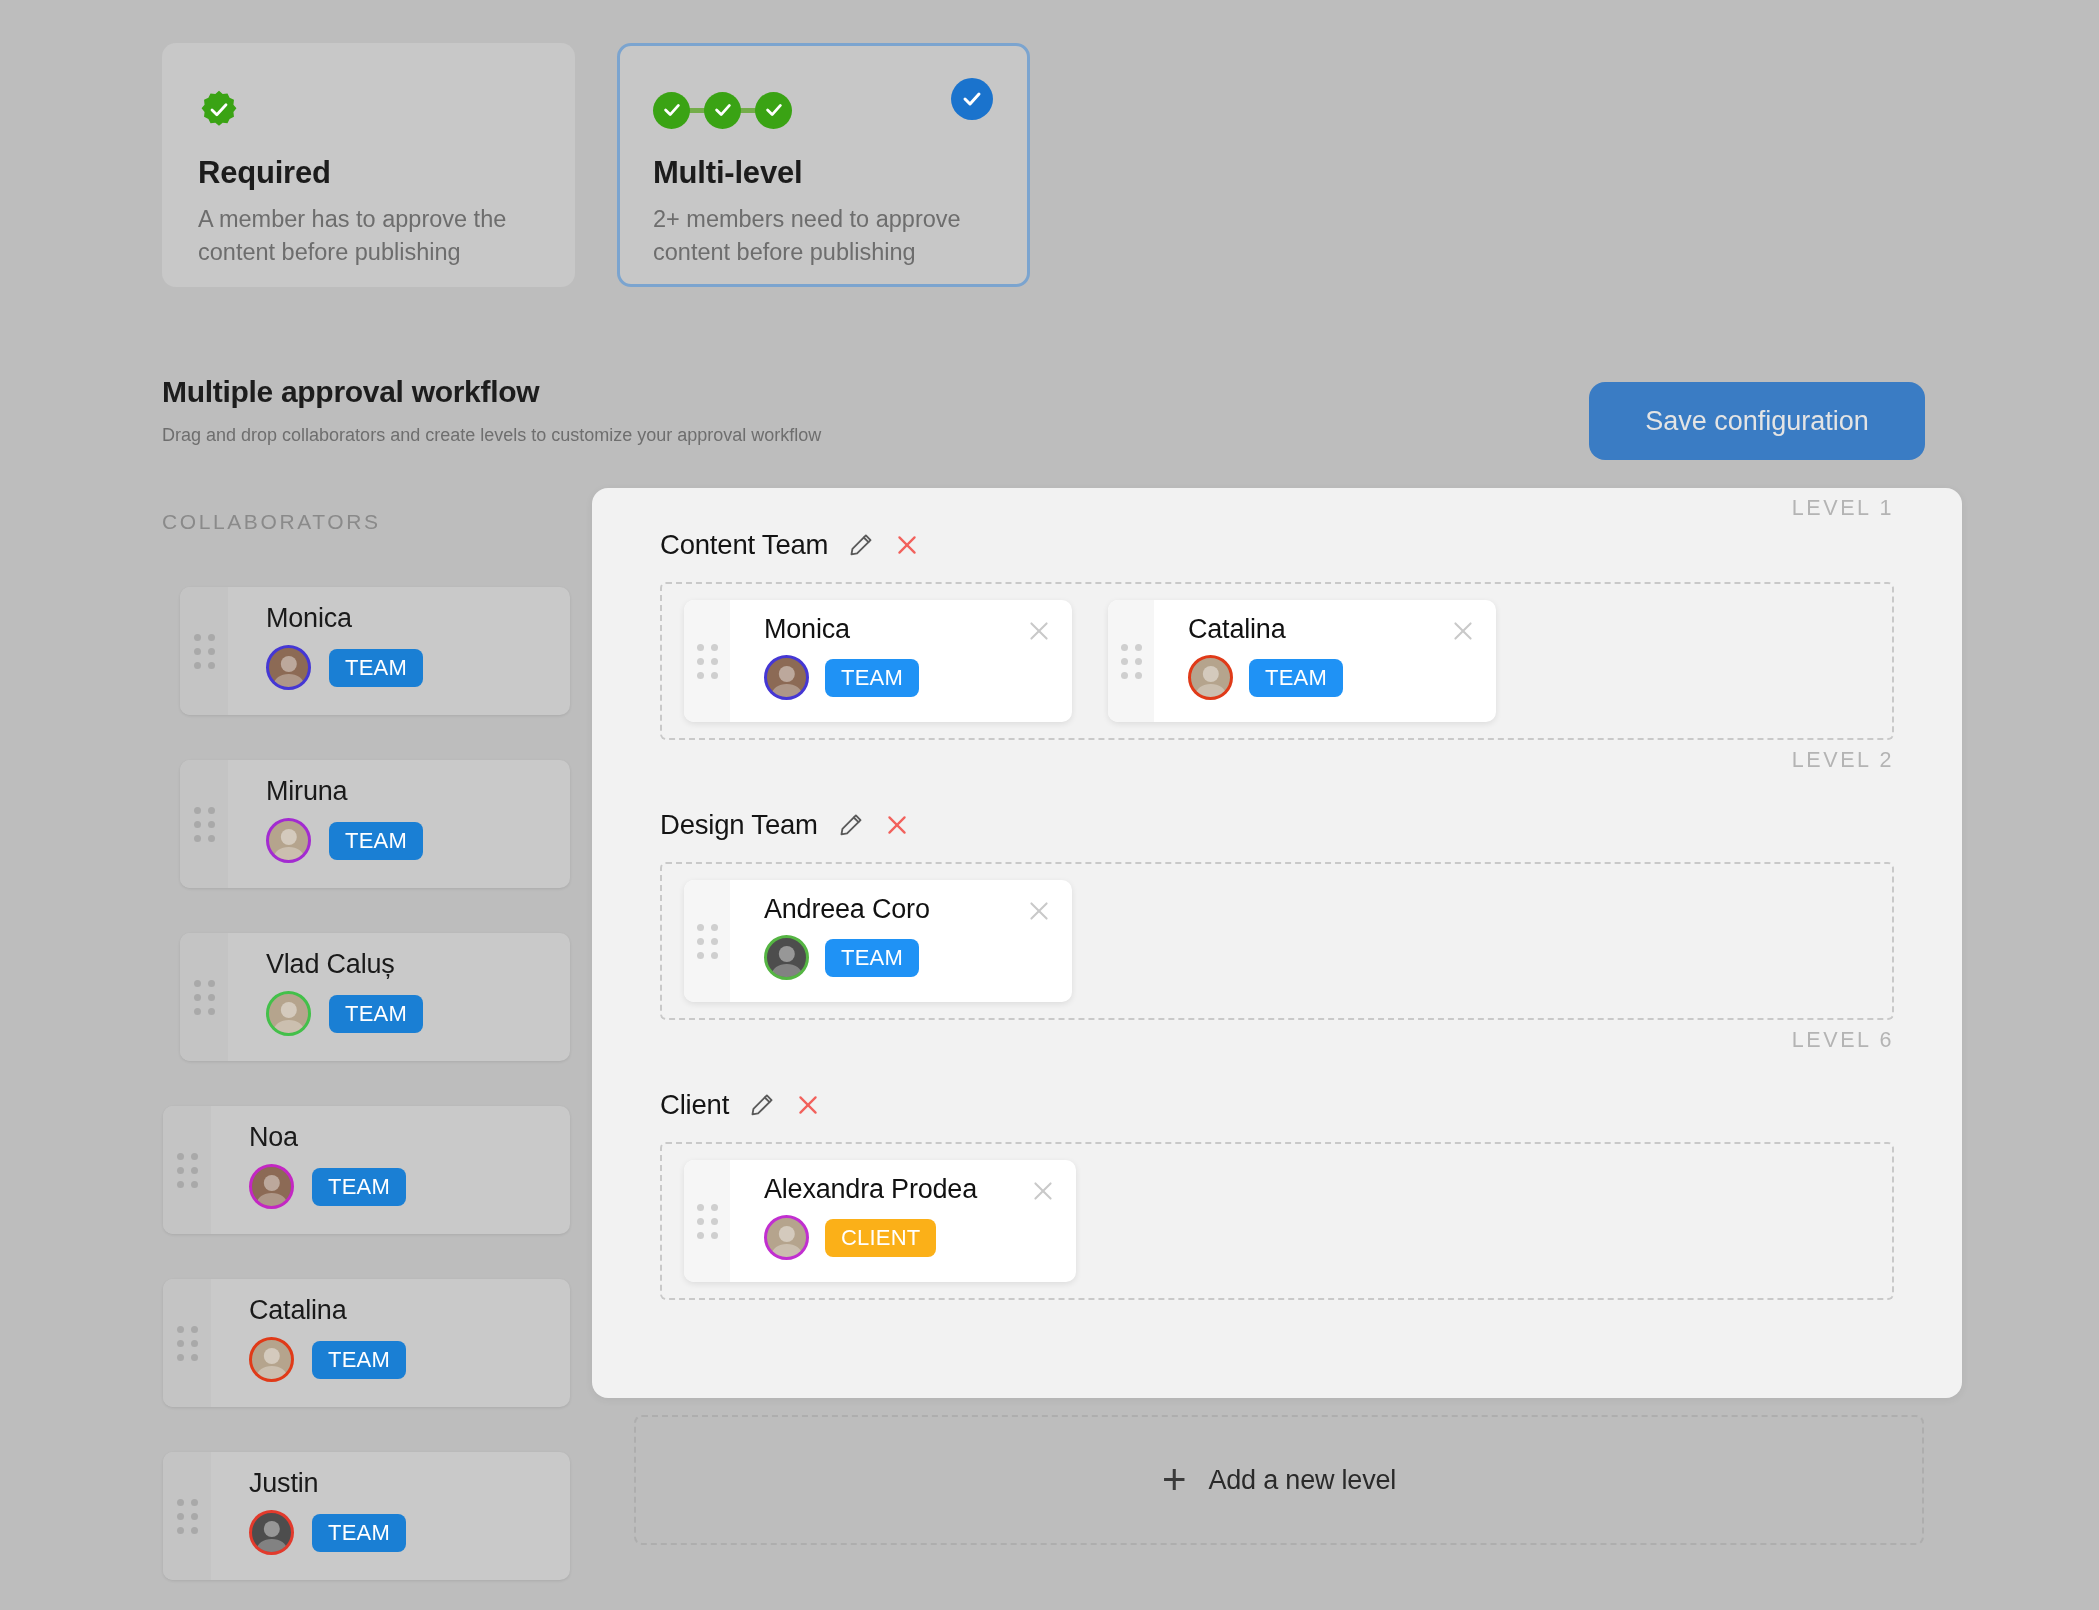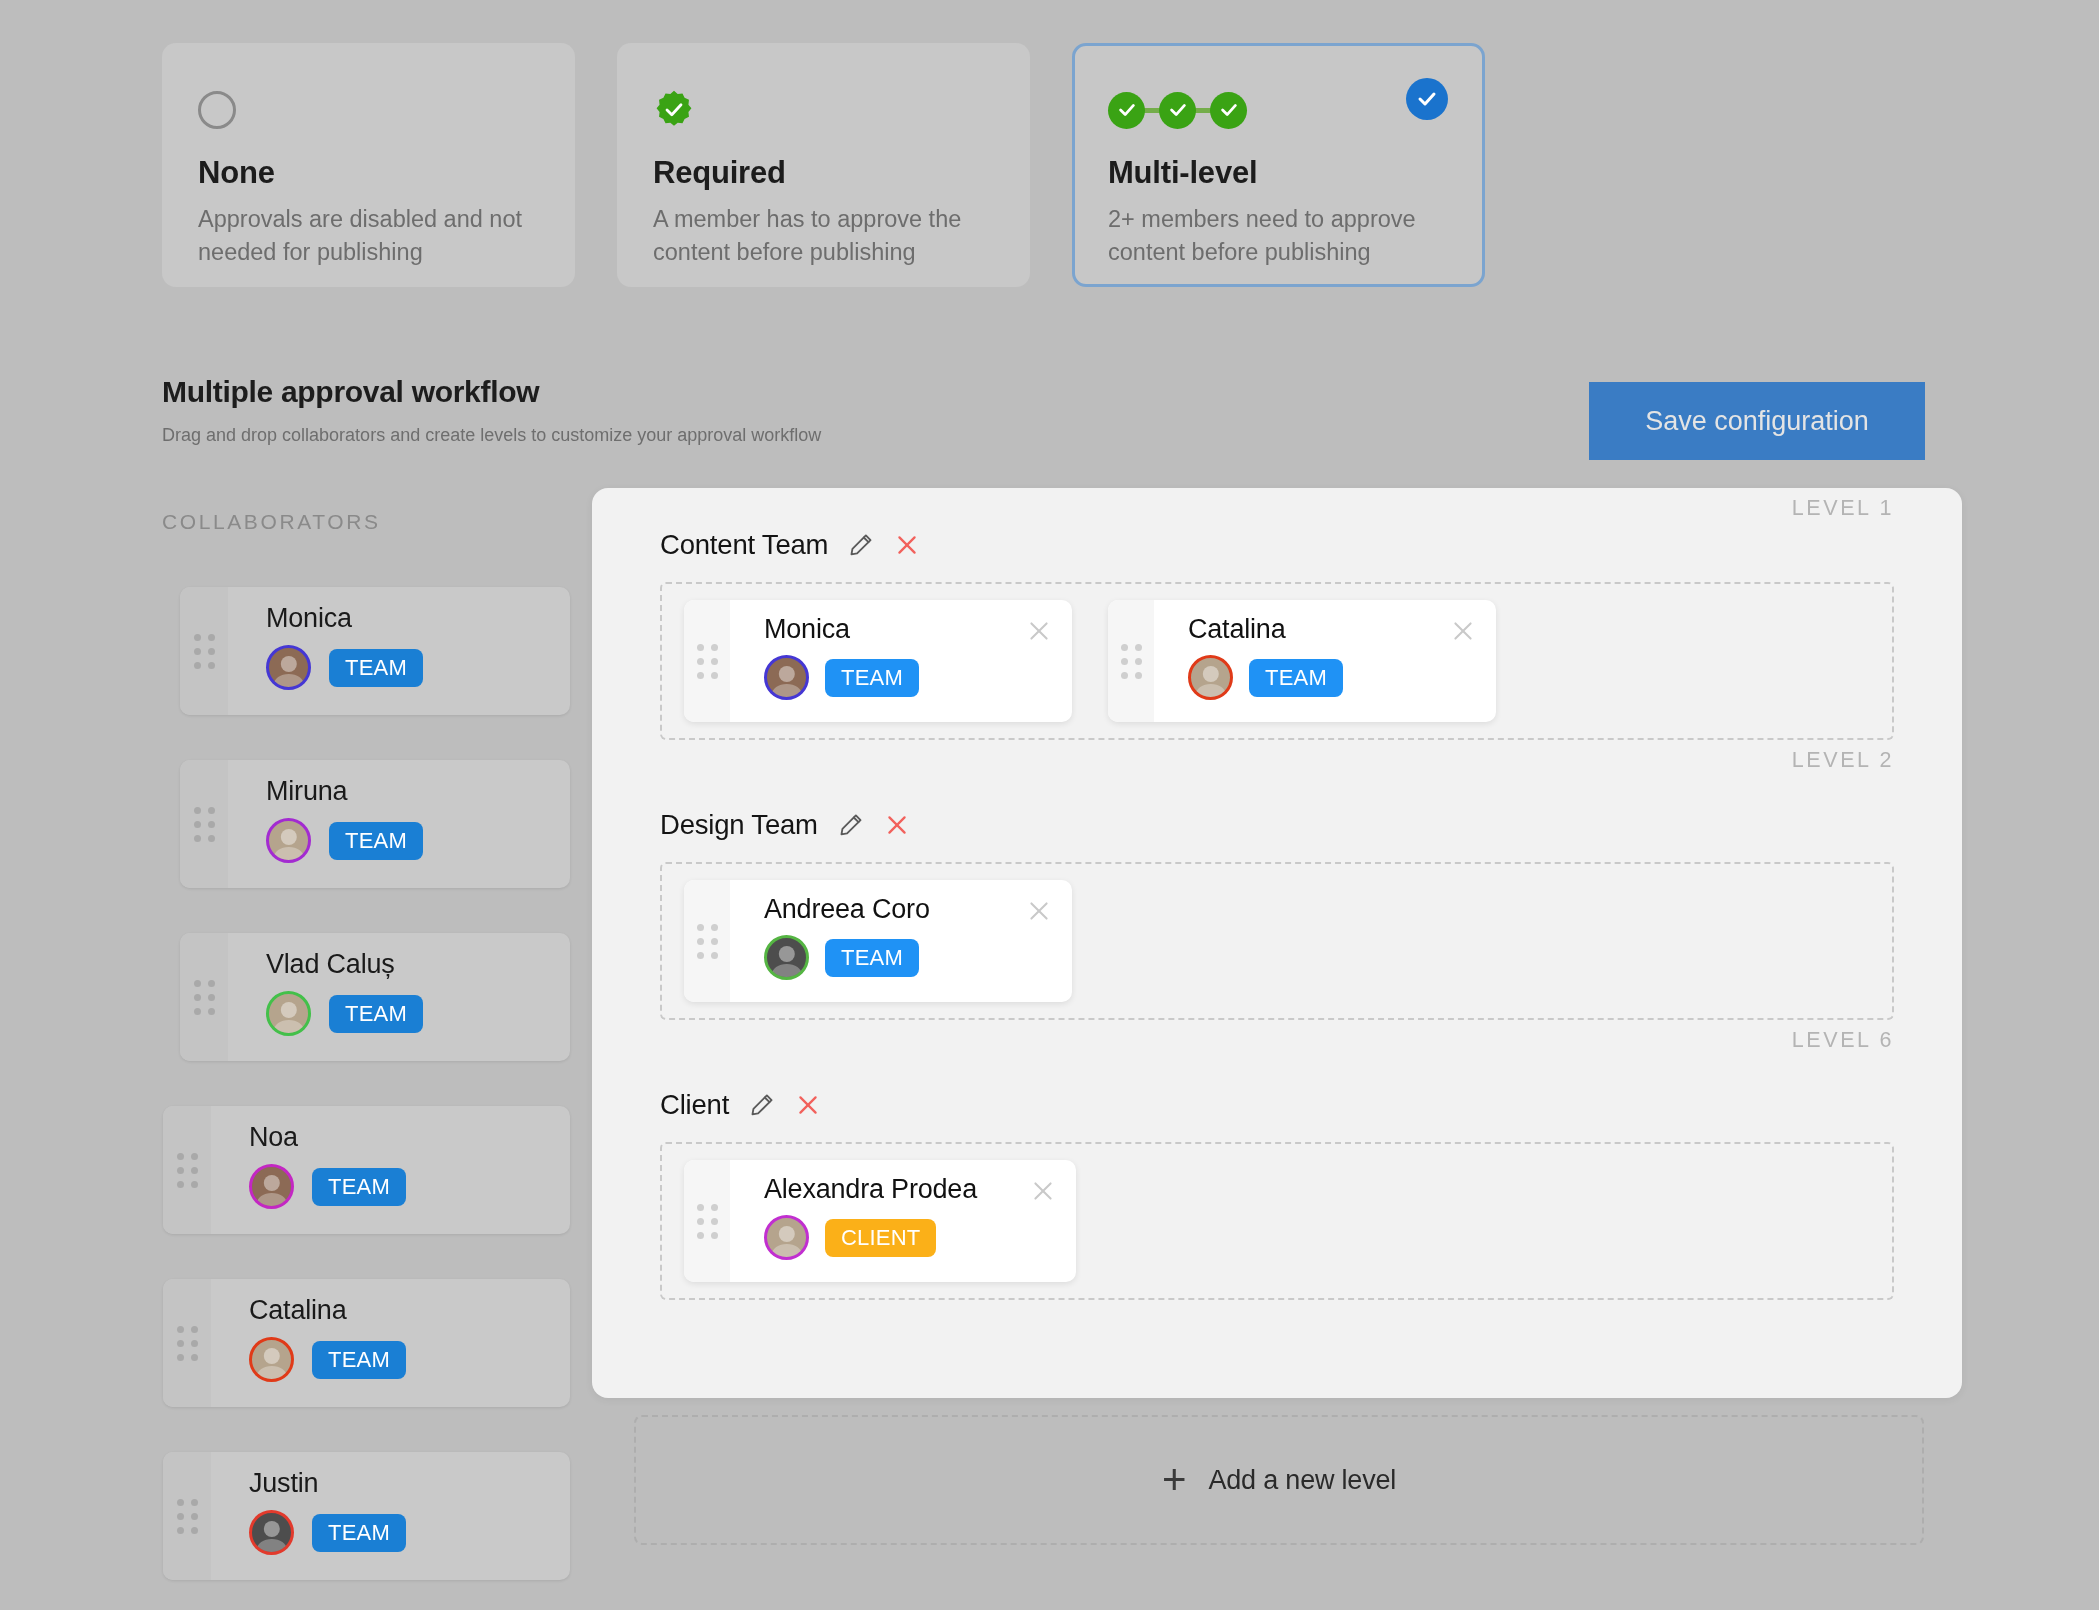--- a/index.html
+++ b/index.html
@@ -83,21 +83,21 @@
     font-size: 30px; font-weight: 700; color: #1d1d1d; letter-spacing: -0.3px;
   }
   .section-sub {
     font-size: 18px; color: #6e6e6e; margin-top: 16px;
   }
 
   .save-btn {
     position: absolute; top: 382px; left: 1589px;
     width: 336px; height: 78px;
     background: #3a7cc4; color: #e4e4e4;
-    border: none; border-radius: 0;
+    border: none; border-radius: 16px;
     font-family: "Liberation Sans", sans-serif;
     font-size: 27px; cursor: pointer;
   }
 
   .collab-label {
     position: absolute; top: 510px; left: 162px;
     font-size: 21px; color: #8a8a8a; letter-spacing: 2.6px;
   }
 
   
@@ -223,27 +223,20 @@
     font-family: "Liberation Sans", sans-serif;
   }
   .plus-icon { font-size: 42px; color: #3a3a3a; line-height: 0.7; font-weight: 300; }
   .add-level-label { font-size: 27px; color: #2a2a2a; letter-spacing: -0.2px; }
 </style>
 </head>
 <body>
 
 <div class="modes-row">
 
-  <div class="mode-card">
-    <div class="mode-icon">
-      <div class="circle-empty"></div>
-    </div>
-    <div class="mode-title">None</div>
-    <div class="mode-desc">Approvals are disabled and not needed for publishing</div>
-  </div>
 
 
   <div class="mode-card">
     <div class="mode-icon">
       <svg class="badge-check" viewBox="0 0 48 48">
         <path fill="#3aa314" d="M24 2l4.2 3.6 5.5-.6 2.4 5 5 2.4-.6 5.5L43.9 22l-3.4 4.3.6 5.5-5 2.4-2.4 5-5.5-.6L24 42l-4.2-3.4-5.5.6-2.4-5-5-2.4.6-5.5L4.1 22l3.4-4.1-.6-5.5 5-2.4 2.4-5 5.5.6z"></path>
         <polyline points="16,24 21.5,29.5 32,18" fill="none" stroke="#ffffff" stroke-width="3.2" stroke-linecap="round" stroke-linejoin="round"></polyline>
       </svg>
     </div>
     <div class="mode-title">Required</div>

